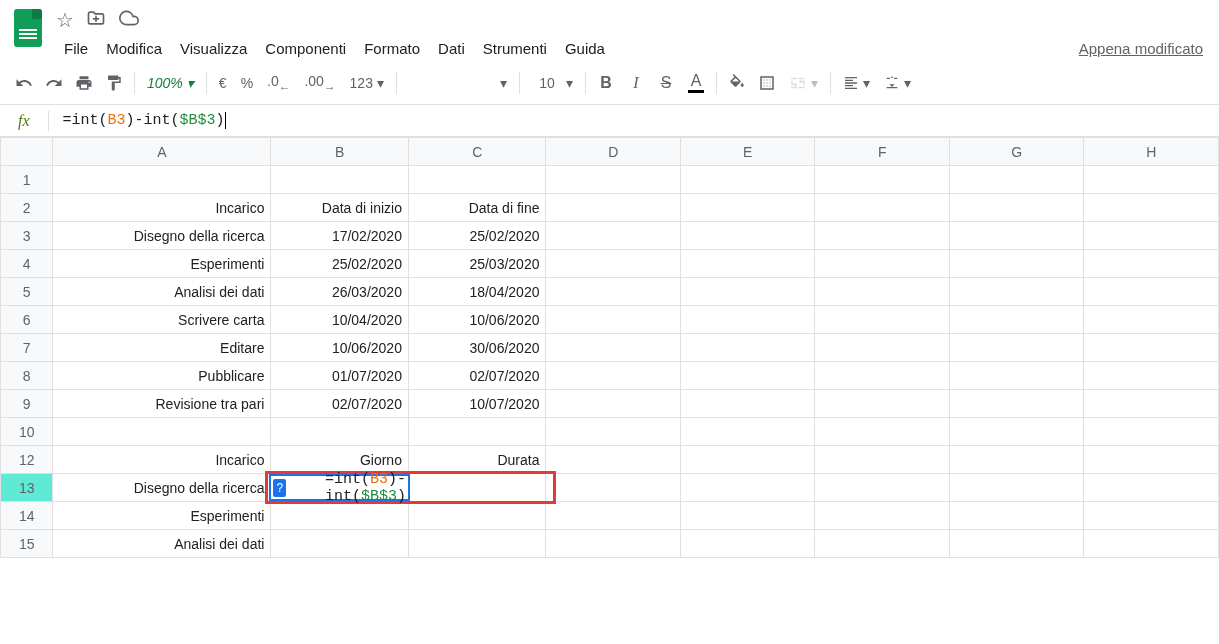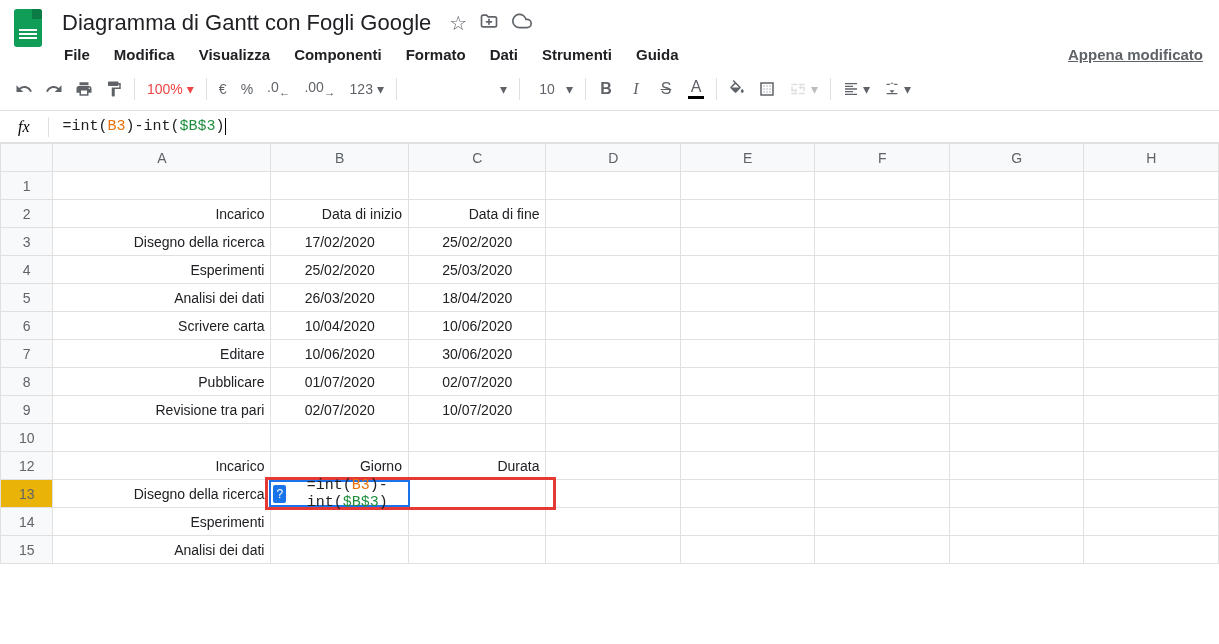--- a/index.html
+++ b/index.html
@@ -7,72 +7,71 @@
 .header { display: flex; align-items: flex-start; padding: 8px 8px 0 8px; }
 .logo { width: 40px; height: 40px; display: flex; align-items: center; justify-content: center; margin-right: 8px; }
 .logo-icon { width: 28px; height: 38px; background: #0f9d58; border-radius: 3px; position: relative; }
 .logo-icon::before { content: ''; position: absolute; top: 0; right: 0; width: 10px; height: 10px; background: #0c7b45; border-radius: 0 3px 0 0; }
 .logo-icon::after { content: ''; position: absolute; bottom: 6px; left: 5px; right: 5px; height: 12px; background: repeating-linear-gradient(to bottom, #fff, #fff 2px, transparent 2px, transparent 4px); }
 .title-area { flex: 1; }
 .title-row { display: flex; align-items: center; gap: 12px; }
 .doc-title { font-size: 22px; color: #202124; padding: 2px 6px; }
 .title-icons { display: flex; gap: 12px; color: #5f6368; }
 .title-icons span { cursor: pointer; font-size: 20px; }
-.menu-bar { display: flex; gap: 8px; padding: 4px 0 0 0; font-weight: bold; }
+.menu-bar { display: flex; gap: 2px; padding: 4px 0 0 0; }
 .menu-item { padding: 4px 8px; font-size: 15px; color: #202124; cursor: pointer; border-radius: 3px; }
 .menu-spacer { flex: 1; }
 .last-edit { color: #5f6368; text-decoration: underline; padding: 4px 8px; font-size: 15px; cursor: pointer; }
 .toolbar { display: flex; align-items: center; padding: 6px 10px; border-bottom: 1px solid #e0e0e0; gap: 2px; height: 44px; }
 .tb-btn { width: 28px; height: 28px; display: flex; align-items: center; justify-content: center; color: #5f6368; cursor: pointer; border-radius: 3px; font-size: 16px; }
 .tb-sep { width: 1px; height: 22px; background: #e0e0e0; margin: 0 4px; }
 .tb-text { color: #5f6368; padding: 0 6px; font-size: 14px; cursor: pointer; }
 .tb-dropdown { display: flex; align-items: center; color: #5f6368; padding: 0 6px; cursor: pointer; gap: 4px; }
-.zoom { color: #ef4444; }
+.zoom { color: #15803d; font-style: italic; }
 .font-size { min-width: 30px; text-align: center; }
 .formula-bar { display: flex; align-items: center; border-bottom: 1px solid #e0e0e0; height: 32px; padding: 0 10px; }
-.fx { font-style: italic; color: #000000; font-family: Georgia, serif; font-size: 16px; padding: 0 8px; }
+.fx { font-style: italic; color: #4d7c0f; font-family: Georgia, serif; font-size: 16px; padding: 0 8px; }
 .fx-sep { width: 1px; height: 20px; background: #e0e0e0; margin: 0 10px; }
 .formula-input { font-family: 'Courier New', monospace; font-size: 15px; flex: 1; padding: 0 4px; }
 .formula-input .ref1 { color: #e8710a; }
 .formula-input .ref2 { color: #1e8e3e; }
 .cursor { border-right: 1px solid #000; animation: blink 1s infinite; }
 @keyframes blink { 50% { border-color: transparent; } }
 .grid-area { position: relative; }
 .grid { border-collapse: collapse; table-layout: fixed; }
 .grid th, .grid td { border: 1px solid #e0e0e0; font-size: 14px; font-weight: normal; height: 28px; }
 .corner { width: 54px; background: #f8f9fa; }
 .col-h { background: #f8f9fa; color: #5f6368; text-align: center; font-size: 12px; }
 .row-h { background: #f8f9fa; color: #5f6368; text-align: center; font-size: 12px; width: 54px; }
 .col-a { width: 224px; }
 .col-b { width: 140px; }
 .col-c { width: 140px; }
 .col-def { width: 140px; }
 .cell { padding: 2px 6px; vertical-align: middle; }
 .cell-left { text-align: right; }
-.cell-right { text-align: center; }
+.cell-right { text-align: right; }
 .bold { font-weight: bold; }
 .dashed-ref { border: 1px dashed #e8710a !important; }
-.active-row-h, .active-col-h { background: #eab308; }
+.active-row-h, .active-col-h { background: #5eead4; }
 .formula-cell-outer { position: absolute; top: -3px; left: -6px; right: -148px; bottom: -3px; border: 3px solid #e53935; pointer-events: none; }
 .formula-cell-inner { position: absolute; top: 0px; left: -2px; right: -2px; bottom: 0px; border: 2px solid #1a73e8; background: #fff; display: flex; align-items: center; padding: 0 2px; }
 .hint-badge { background: #1a73e8; color: #fff; width: 18px; height: 18px; display: inline-flex; align-items: center; justify-content: center; font-size: 12px; border-radius: 2px; margin-right: 2px; }
 .cell-formula { font-family: 'Courier New', monospace; font-size: 15px; }
 .underline-a { border-bottom: 3px solid #000; padding: 0 3px; }
 svg { display: block; }
 </style>
 </head>
 <body>
 
 <div class="header">
   <div class="logo">
     <div class="logo-icon"></div>
   </div>
   <div class="title-area">
     <div class="title-row">
-      <div class="doc-title">Diagramma di Gantt con Fogli Google</div>
       <div class="title-icons">
         <span>☆</span>
         <span>
           <svg width="20" height="20" viewBox="0 0 24 24" fill="none" stroke="#5f6368" stroke-width="2">
               <path d="M3 7v10a2 2 0 002 2h14a2 2 0 002-2V9a2 2 0 00-2-2h-8l-2-2H5a2 2 0 00-2 2z"></path>
               <path d="M12 10v6m-3-3h6" stroke-linecap="round"></path>
             </svg>
         </span>
         <span>
           <svg width="22" height="20" viewBox="0 0 24 24" fill="none" stroke="#5f6368" stroke-width="2">

